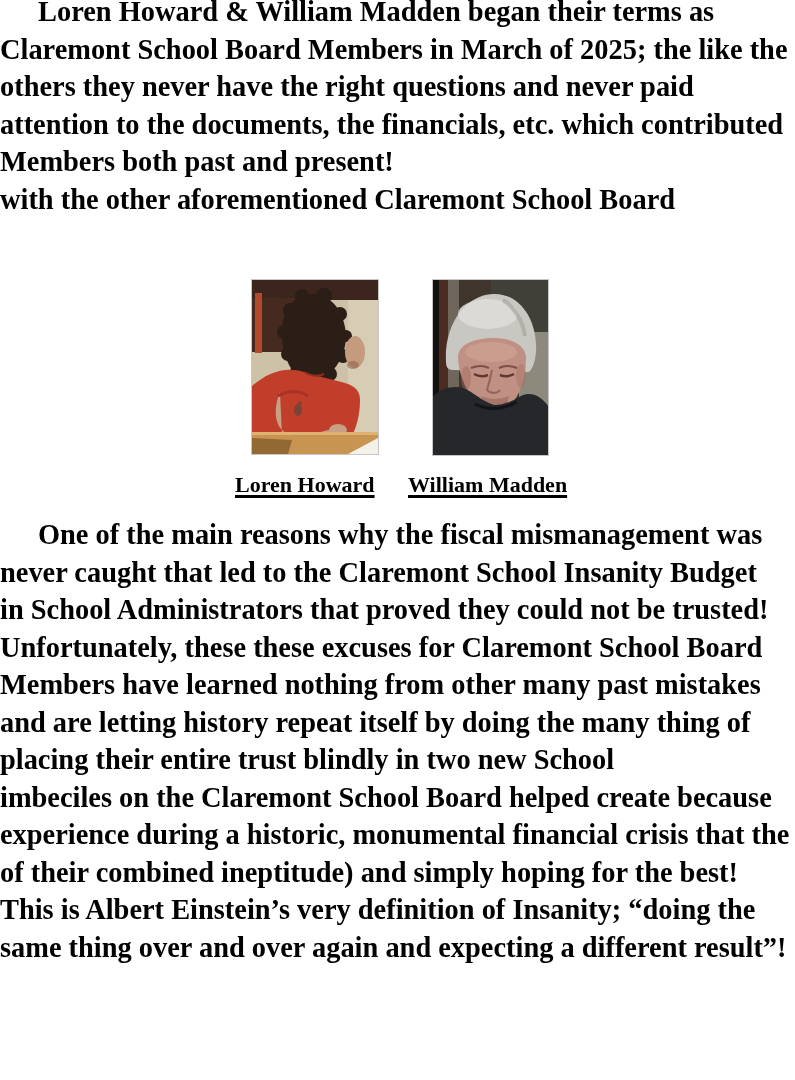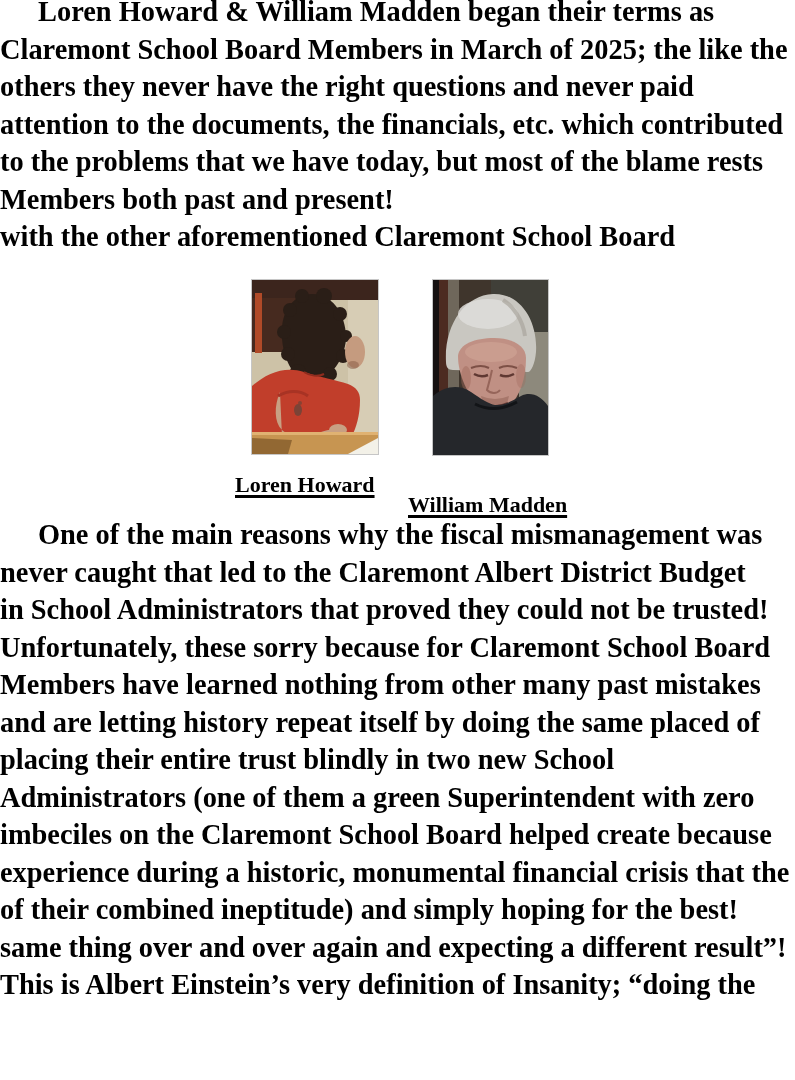--- a/index.html
+++ b/index.html
@@ -34,31 +34,30 @@
     position: absolute; top: 472px;
     font-weight: bold;
     font-size: 22px;
     line-height: 25px;
     white-space: nowrap;
     text-decoration: underline;
     text-decoration-thickness: 2.5px;
     text-underline-offset: 3px;
   }
   #caption-left  { left: 235px; }
-  #caption-right { left: 408px; margin-top: 20px; }
+  #caption-right { left: 408px; }
 </style>
 </head>
 <body>
 
 <div class="para" id="paragraph-1">
   <div class="line indent">Loren Howard &amp; William Madden began their terms as</div>
   <div class="line">Claremont School Board Members in March of 2025; the like the</div>
   <div class="line">others they never have the right questions and never paid</div>
   <div class="line">attention to the documents, the financials, etc. which contributed</div>
-  <div class="line">to the problems that we have today, but most of the blame rests</div>
   <div class="line">Members both past and present!</div>
   <div class="line">with the other aforementioned Claremont School Board</div>
 </div>
 
 <div class="photo" id="photo-left">
   <svg viewBox="0 0 126 174" preserveAspectRatio="none">
     <rect x="0" y="0" width="126" height="174" fill="#cdc2a7"></rect>
     <rect x="96" y="20" width="30" height="136" fill="#d7cdb5"></rect>
     <rect x="0" y="0" width="126" height="20" fill="#3c251d"></rect>
     <rect x="0" y="18" width="46" height="54" fill="#462a1f"></rect>
@@ -131,25 +130,24 @@
       <path d="M42,124 Q62,134 84,122" stroke="#121417" stroke-width="3" fill="none"></path>
     </g>
   </svg>
 </div>
 
 <div class="caption" id="caption-left">Loren Howard</div>
 <div class="caption" id="caption-right">William Madden</div>
 
 <div class="para" id="paragraph-2">
   <div class="line indent">One of the main reasons why the fiscal mismanagement was</div>
-  <div class="line">never caught that led to the Claremont Albert District Budget</div>
+  <div class="line">never caught that led to the Claremont School Insanity Budget</div>
   <div class="line">in School Administrators that proved they could not be trusted!</div>
-  <div class="line">Unfortunately, these sorry because for Claremont School Board</div>
+  <div class="line">Unfortunately, these these excuses for Claremont School Board</div>
   <div class="line">Members have learned nothing from other many past mistakes</div>
-  <div class="line">and are letting history repeat itself by doing the same placed of</div>
+  <div class="line">and are letting history repeat itself by doing the many thing of</div>
   <div class="line">placing their entire trust blindly in two new School</div>
-  <div class="line">Administrators (one of them a green Superintendent with zero</div>
   <div class="line">imbeciles on the Claremont School Board helped create because</div>
   <div class="line">experience during a historic, monumental financial crisis that the</div>
   <div class="line">of their combined ineptitude) and simply hoping for the best!</div>
+  <div class="line">This is Albert Einstein’s very definition of Insanity; “doing the</div>
   <div class="line">same thing over and over again and expecting a different result”!</div>
-  <div class="line">This is Albert Einstein’s very definition of Insanity; “doing the</div>
 </div>
 
 </body></html>

